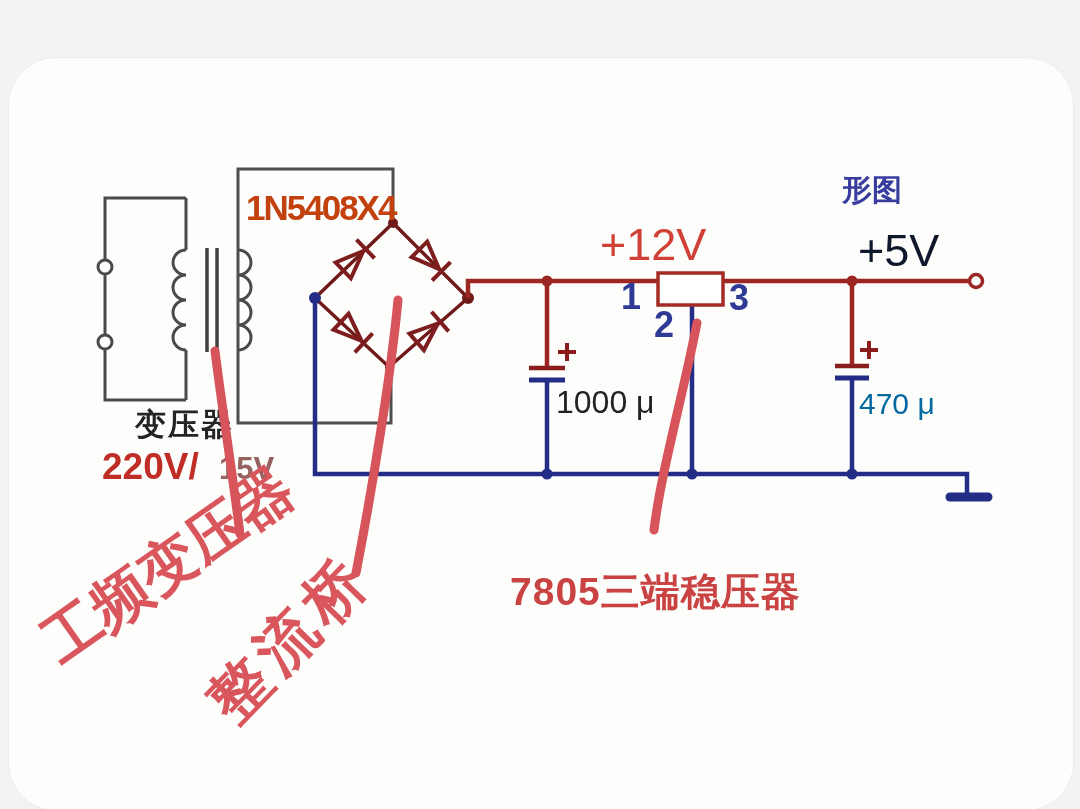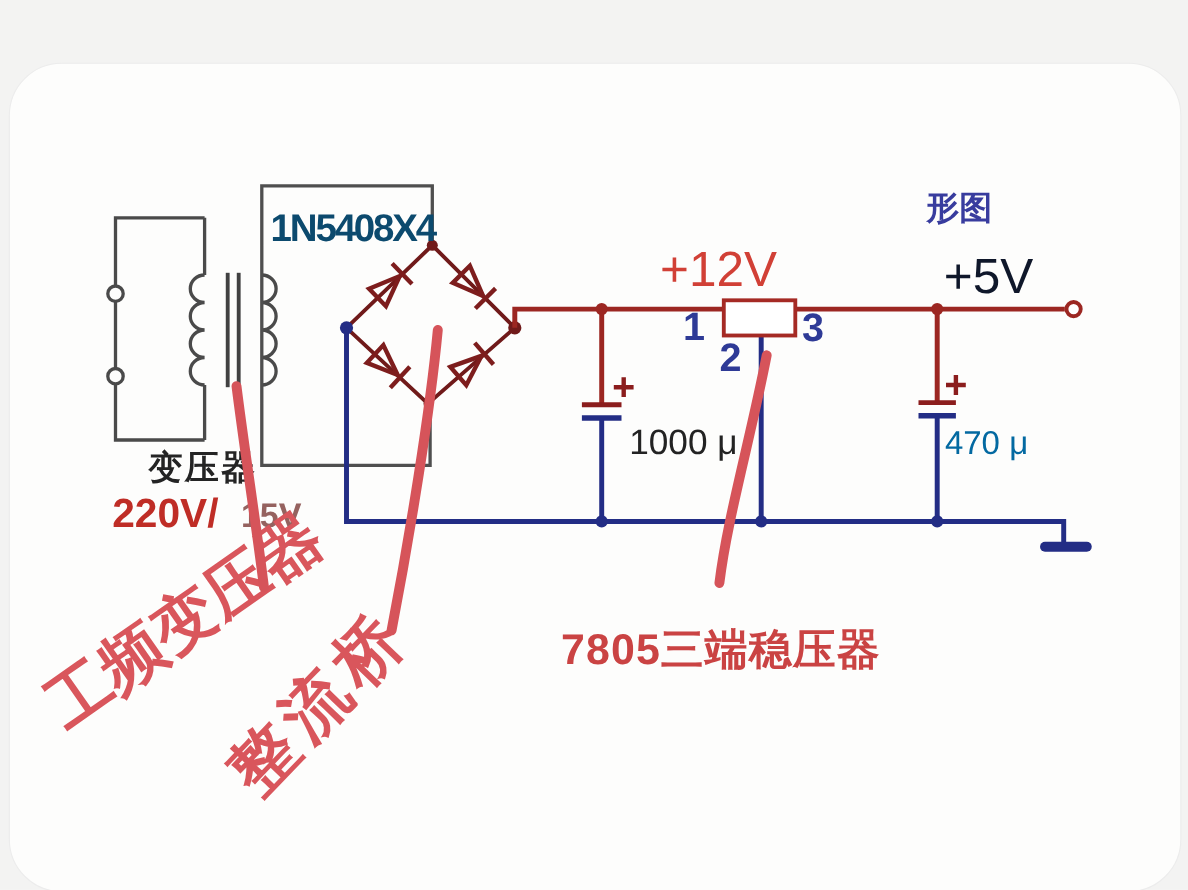--- a/index.html
+++ b/index.html
@@ -11,29 +11,29 @@
   .stage{position:absolute;left:0;top:0;width:1080px;height:809px;}
   .card{
     position:absolute;left:8px;top:57px;width:1064px;height:752px;
     background:#fdfdfc;border:1px solid #ececec;border-radius:48px;
   }
   svg{position:absolute;left:0;top:0;width:1080px;height:809px;}
   #schematic{z-index:1;}
   .textlayer{position:absolute;left:0;top:0;width:1080px;height:809px;z-index:2;}
   #leaders{z-index:3;pointer-events:none;}
   .t{position:absolute;white-space:nowrap;line-height:1.1;}
-  .part-number{left:246px;top:189px;font-size:35px;font-weight:bold;color:#0c4a6e;letter-spacing:-2px;}
+  .part-number{left:246px;top:189px;font-size:35px;font-weight:bold;color:#c2410c;letter-spacing:-2px;}
   .corner-note{left:813px;top:173px;font-size:30px;font-weight:bold;color:#383c9e;margin-left:29px;}
   .v12{left:554px;top:220px;font-size:45px;color:#d14036;margin-left:46px;}
   .v5{left:858px;top:226px;font-size:45px;color:#0f172a;}
   .pin{font-size:36px;font-weight:bold;color:#2e3a96;}
   .pin1{left:621px;top:277px;}
   .pin3{left:729px;top:278px;}
   .pin2{left:654px;top:305px;}
-  .cap1{left:556px;top:385px;font-size:32px;color:#232323;margin-left:16px;}
+  .cap1{left:556px;top:385px;font-size:32px;color:#232323;}
   .cap2{left:859px;top:387px;font-size:30px;color:#0369a1;}
   .xfmr{left:135px;top:408px;font-size:31px;font-weight:bold;color:#242424;letter-spacing:2px;}
   .v220{left:102px;top:447px;font-size:37px;font-weight:bold;color:#bf2d26;}
   .v15{left:219px;top:452px;font-size:31px;font-weight:bold;color:#95625f;}
   .hand{color:#d9565c;font-weight:bold;line-height:1;}
   .ann-xfmr{left:49px;top:619px;font-size:58px;line-height:58px;
     transform:rotate(-35deg);transform-origin:0 50%;}
   .ann-bridge{left:219px;top:682px;font-size:60px;line-height:60px;letter-spacing:8px;
     transform:rotate(-46deg);transform-origin:0 50%;}
   .ann-reg{left:491px;top:571px;font-size:39px;color:#ca4343;letter-spacing:1px;font-weight:bold;margin-left:19px;}

